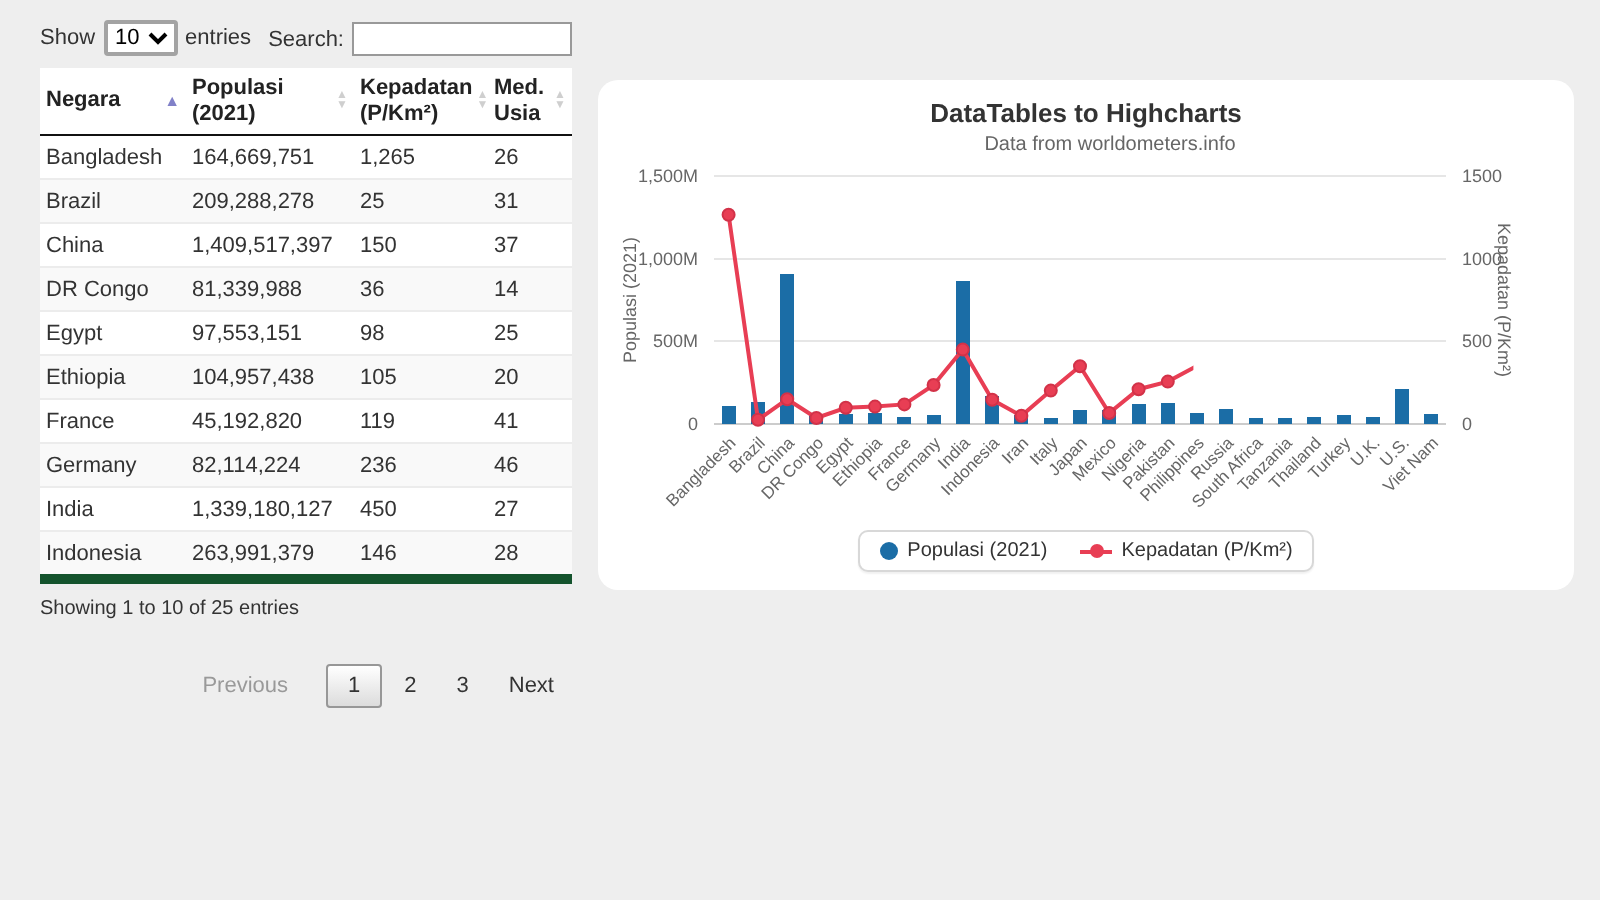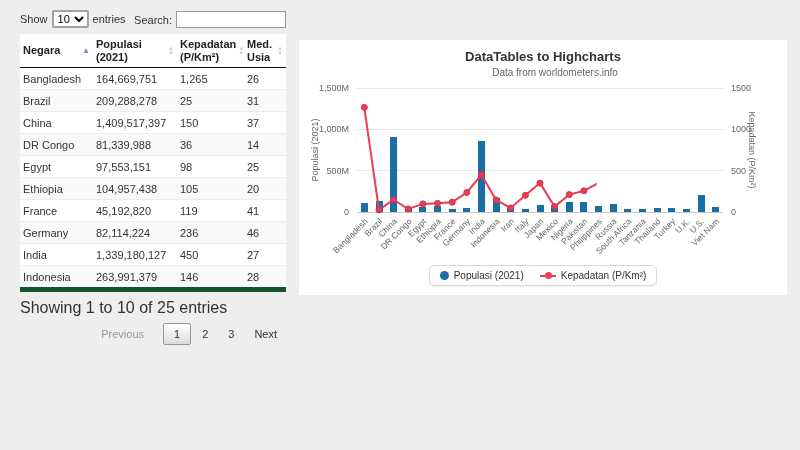--- a/index.html
+++ b/index.html
@@ -18,29 +18,29 @@
              border-bottom:5px solid #14532d; table-layout:fixed; }
   table.dt th { font-size:11px; font-weight:bold; color:#222; text-align:left; vertical-align:middle;
                 padding:4px 3px; border-bottom:1px solid #111; line-height:1.15; position:relative; cursor:pointer; }
   table.dt td { font-size:11px; color:#333; padding:5px 3px 4px 3px; border-top:1px solid #ececec; white-space:nowrap; overflow:hidden; }
   table.dt tbody tr:nth-child(even) { background:#f9f9f9; }
   table.dt tbody tr:first-child td { border-top:none; }
   .th-flex { display:flex; align-items:center; justify-content:space-between; gap:2px; }
   .sort-asc { color:#8181c8; font-size:8px; line-height:8px; }
   .sort-none { display:inline-flex; flex-direction:column; color:#cfcfcf; font-size:6px; line-height:5px; }
 
-  .dt-info { font-size:16px; color:#333; margin-top:7px; }
-  .dt-paginate { margin-top:6px; text-align:right; font-size:11px; height:24px; }
+  .dt-info { font-size:10px; color:#333; margin-top:7px; }
+  .dt-paginate { margin-top:22px; text-align:right; font-size:11px; height:24px; }
   .pg-btn { display:inline-block; padding:4px 8px; margin-left:2px; color:#333; cursor:pointer; border:1px solid transparent; }
   .pg-prev { color:#999; margin-right:8px; cursor:default; }
   .pg-current { border:1px solid #979797; border-radius:2px;
                 background:linear-gradient(to bottom,#ffffff 0%,#dcdcdc 100%); padding:4px 10px; }
 
   
-  .chart-card { position:absolute; left:299px; top:40px; width:488px; height:255px; background:#ffffff; }
+  .chart-card { position:absolute; left:299px; top:40px; width:488px; height:255px; background:#ffffff;border-radius:10px; }
   .hc-title { position:absolute; top:9px; left:0; width:100%; text-align:center;
               font-size:13px; font-weight:bold; color:#333; }
   .hc-subtitle { position:absolute; top:27px; left:0; width:100%; text-align:center;
                  font-size:10px; color:#666;padding-left:24px; }
   .chart-svg { position:absolute; left:0; top:0; }
   .chart-svg text { font-family:"Liberation Sans", sans-serif; fill:#666; }
 
   .hc-legend { position:absolute; left:0; right:0; top:225px; display:flex; justify-content:center; }
   .legend-box { display:flex; align-items:center; gap:16px; border:1px solid #d8d8d8; border-radius:5px;
                 background:#fff; padding:4px 10px; box-shadow:0 1px 1px rgba(0,0,0,0.06); }

